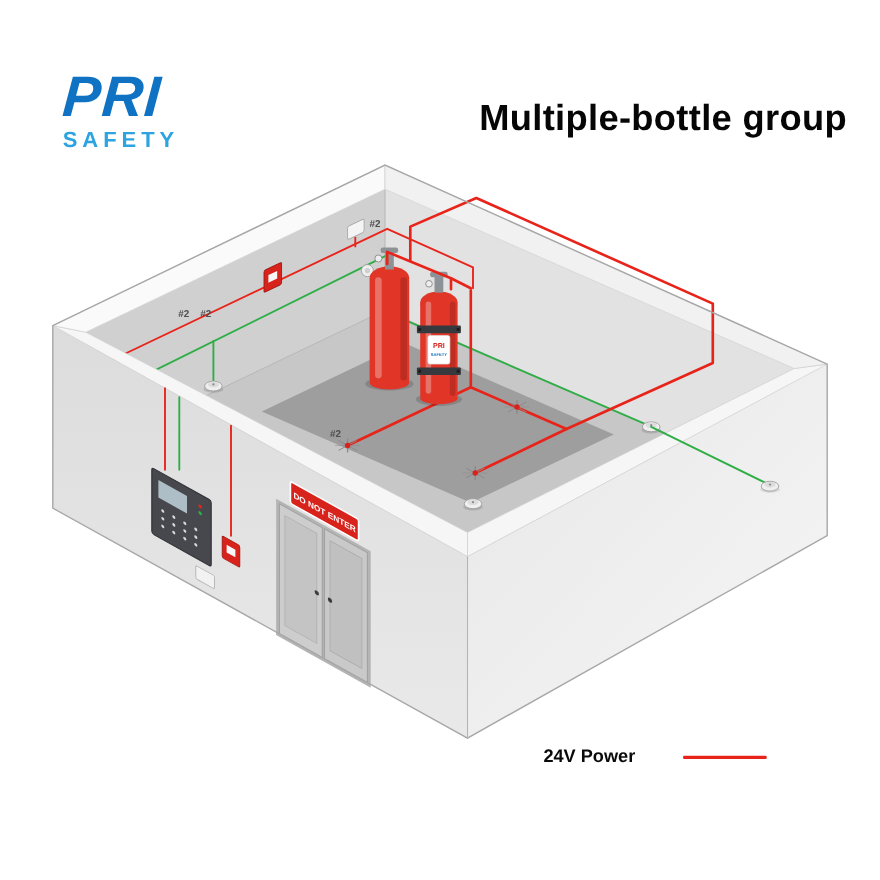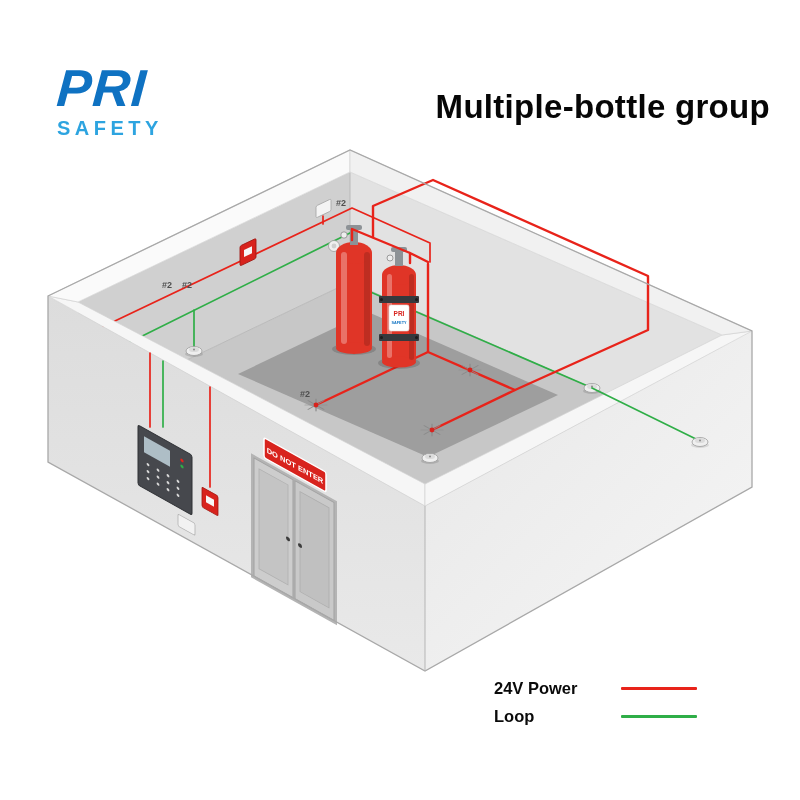--- a/index.html
+++ b/index.html
@@ -255,19 +255,15 @@
 
     <path d="M48,296 L350,150 L752,331 L752,487 L425,671 L48,462 Z" fill="none" stroke="#a8a8a8" stroke-width="1.3"></path>
     <line x1="425" y1="506" x2="425" y2="671" stroke="#b5b5b5" stroke-width="1"></line>
   </svg>
 
   <div class="legend">
     <div class="legend-row">
       <div class="legend-label">24V Power</div>
       <div class="legend-line line-power"></div>
     </div>
-    <div class="legend-row">
-      <div class="legend-label">Loop</div>
-      <div class="legend-line line-loop"></div>
-    </div>
   </div>
 
 </div>
 
 </body></html>

